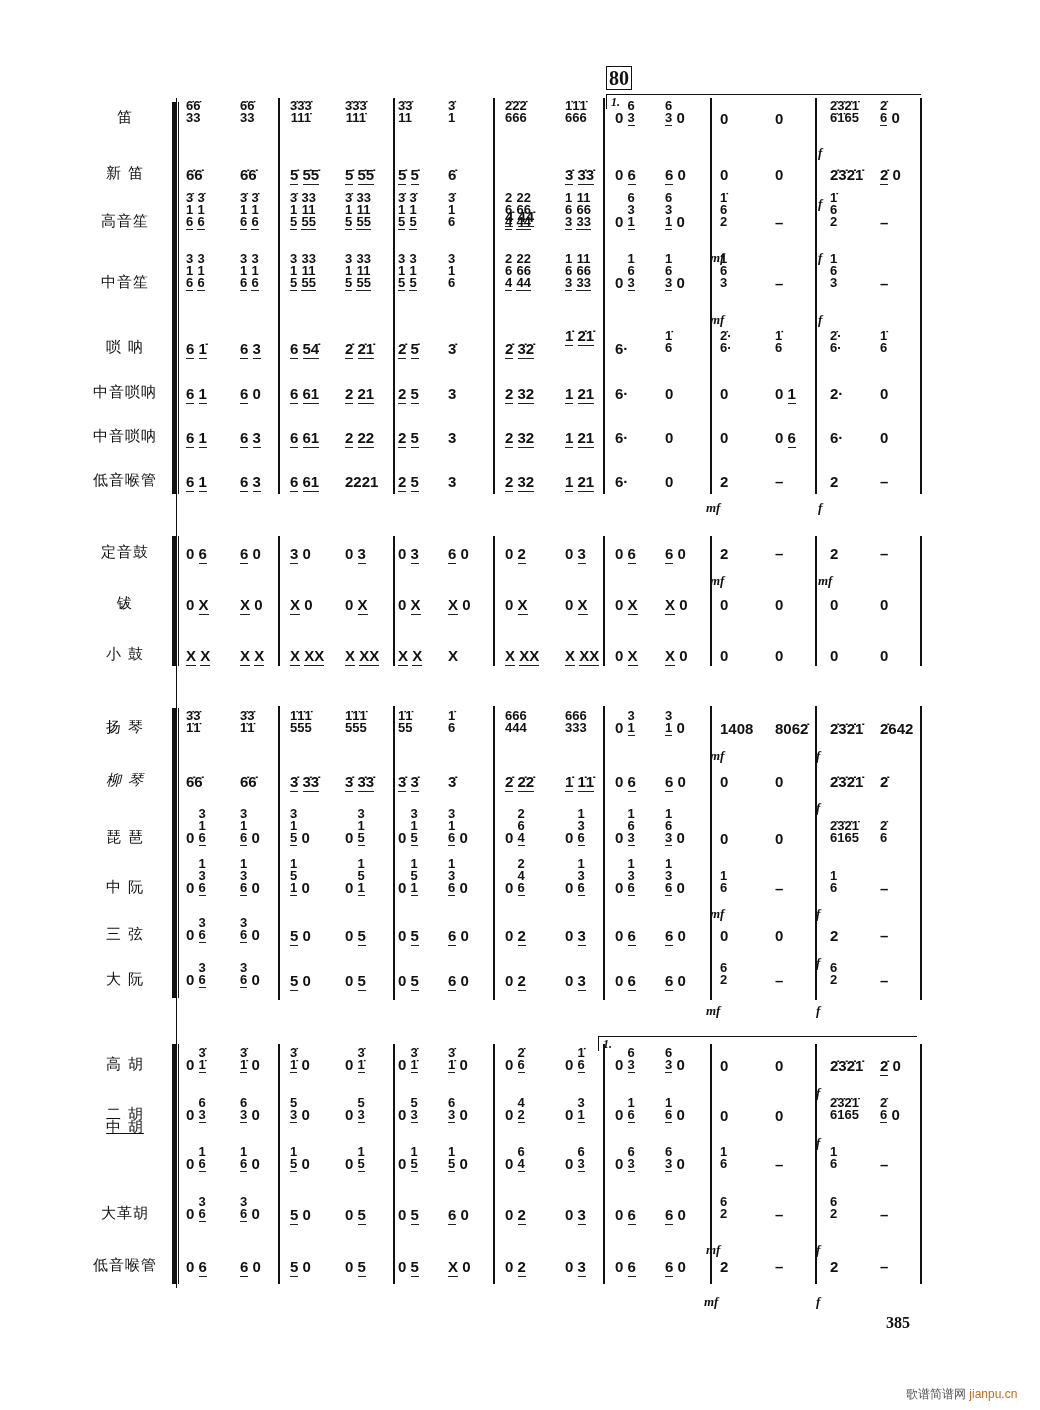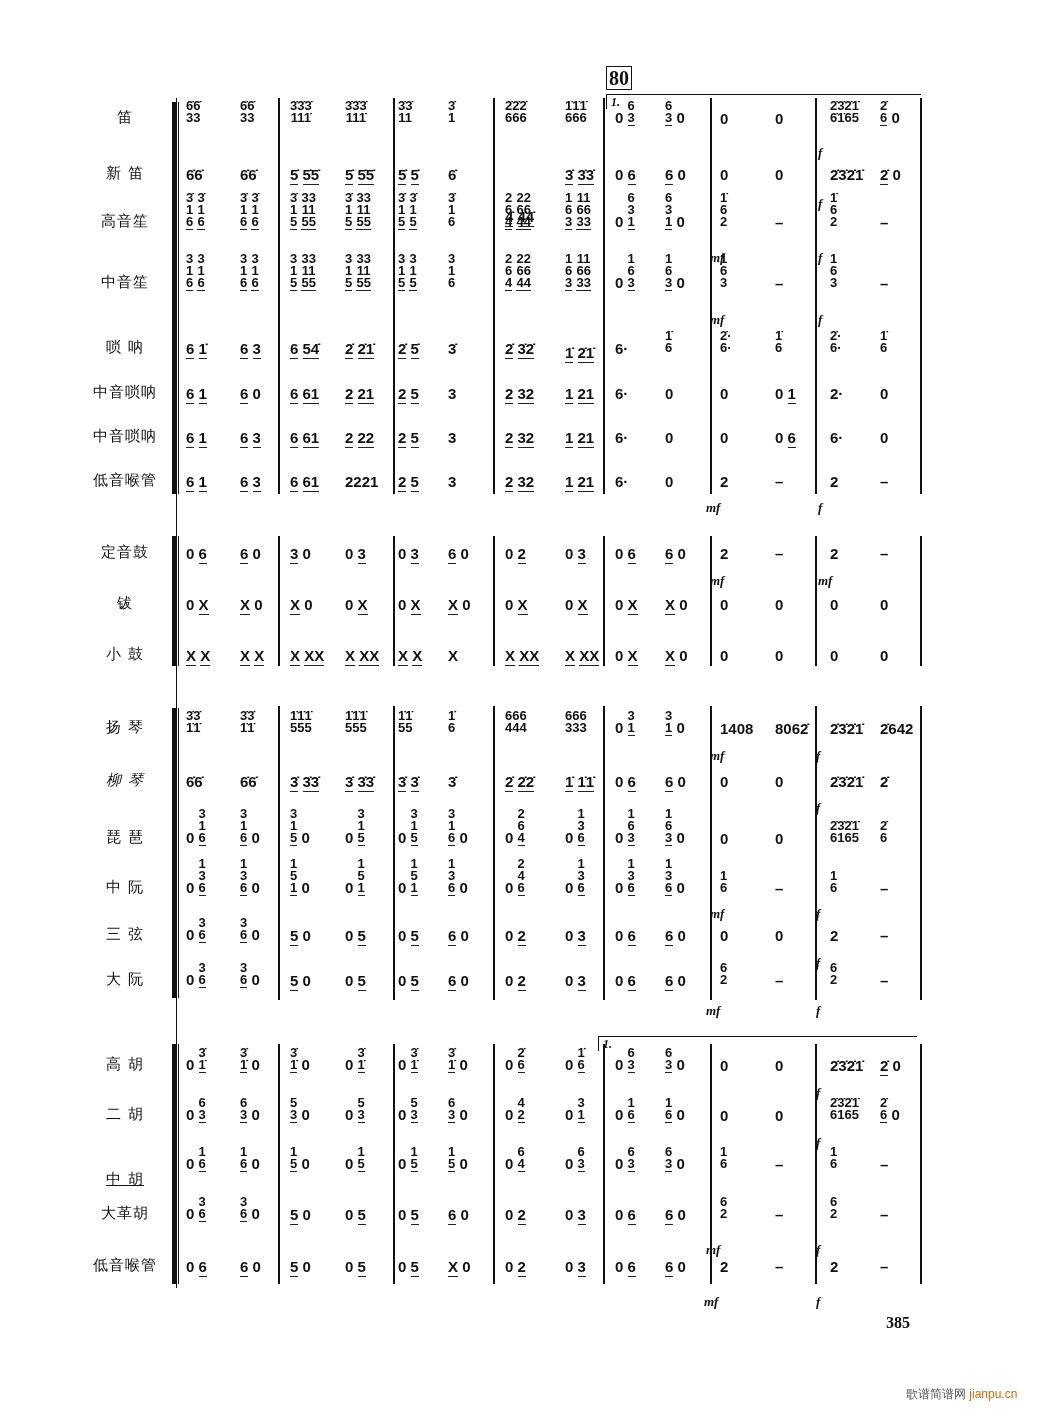--- a/index.html
+++ b/index.html
@@ -119,21 +119,21 @@
       </div>
       <div class="row">
         <div class="label" style="top: 338px;">唢 呐</div>
         <div class="cell" style="left: 186px; top: 340px;"><span class="u">6</span> <span class="u">1̇</span></div>
         <div class="cell" style="left: 240px; top: 340px;"><span class="u">6</span> <span class="u">3</span></div>
         <div class="cell" style="left: 290px; top: 340px;"><span class="u">6</span> <span class="u">54̇</span></div>
         <div class="cell" style="left: 345px; top: 340px;"><span class="u">2̇</span> <span class="u">2̇1̇</span></div>
         <div class="cell" style="left: 398px; top: 340px;"><span class="u">2̇</span> <span class="u">5̇</span></div>
         <div class="cell" style="left: 448px; top: 340px;"><span>3̇</span></div>
         <div class="cell" style="left: 505px; top: 340px;"><span class="u">2̇</span> <span class="u">3̇2̇</span></div>
-        <div class="cell" style="left: 565px; top: 344px;"><span class="u">1̇</span> <span class="u">2̇1̇</span></div>
+        <div class="cell" style="left: 565px; top: 327px;"><span class="u">1̇</span> <span class="u">2̇1̇</span></div>
         <div class="cell" style="left: 615px; top: 340px;"><span>6·</span></div>
         <div class="cell" style="left: 665px; top: 330px;"><span class="stack">1̇<br>6</span></div>
         <div class="cell" style="left: 720px; top: 330px;"><span class="stack">2̇·<br>6·</span></div>
         <div class="cell" style="left: 775px; top: 330px;"><span class="stack">1̇<br>6</span></div>
         <div class="cell" style="left: 830px; top: 330px;"><span class="stack">2̇·<br>6·</span></div>
         <div class="cell" style="left: 880px; top: 330px;"><span class="stack">1̇<br>6</span></div>
       </div>
       <div class="row">
         <div class="label" style="top: 383px;">中音唢呐</div>
         <div class="cell" style="left: 186px; top: 385px;"><span class="u">6</span> <span class="u">1</span></div>
@@ -387,21 +387,21 @@
         <div class="cell" style="left: 505px; top: 1097px;"><span>0</span> <span class="stack u">4<br>2</span></div>
         <div class="cell" style="left: 565px; top: 1097px;"><span>0</span> <span class="stack u">3<br>1</span></div>
         <div class="cell" style="left: 615px; top: 1097px;"><span>0</span> <span class="stack u">1<br>6</span></div>
         <div class="cell" style="left: 665px; top: 1097px;"><span class="stack u">1<br>6</span> <span>0</span></div>
         <div class="cell" style="left: 720px; top: 1107px;"><span>0</span></div>
         <div class="cell" style="left: 775px; top: 1107px;"><span>0</span></div>
         <div class="cell" style="left: 830px; top: 1097px;"><span class="stack">2̇3̇2̇1̇<br>6165</span></div>
         <div class="cell" style="left: 880px; top: 1097px;"><span class="stack u">2̇<br>6</span> <span>0</span></div>
       </div>
       <div class="row">
-        <div class="label" style="top: 1170px; text-decoration: underline;">中 胡</div>
+        <div class="label" style="top: 1118px; text-decoration: underline;">中 胡</div>
         <div class="cell" style="left: 186px; top: 1146px;"><span>0</span> <span class="stack u">1<br>6</span></div>
         <div class="cell" style="left: 240px; top: 1146px;"><span class="stack u">1<br>6</span> <span>0</span></div>
         <div class="cell" style="left: 290px; top: 1146px;"><span class="stack u">1<br>5</span> <span>0</span></div>
         <div class="cell" style="left: 345px; top: 1146px;"><span>0</span> <span class="stack u">1<br>5</span></div>
         <div class="cell" style="left: 398px; top: 1146px;"><span>0</span> <span class="stack u">1<br>5</span></div>
         <div class="cell" style="left: 448px; top: 1146px;"><span class="stack u">1<br>5</span> <span>0</span></div>
         <div class="cell" style="left: 505px; top: 1146px;"><span>0</span> <span class="stack u">6<br>4</span></div>
         <div class="cell" style="left: 565px; top: 1146px;"><span>0</span> <span class="stack u">6<br>3</span></div>
         <div class="cell" style="left: 615px; top: 1146px;"><span>0</span> <span class="stack u">6<br>3</span></div>
         <div class="cell" style="left: 665px; top: 1146px;"><span class="stack u">6<br>3</span> <span>0</span></div>

